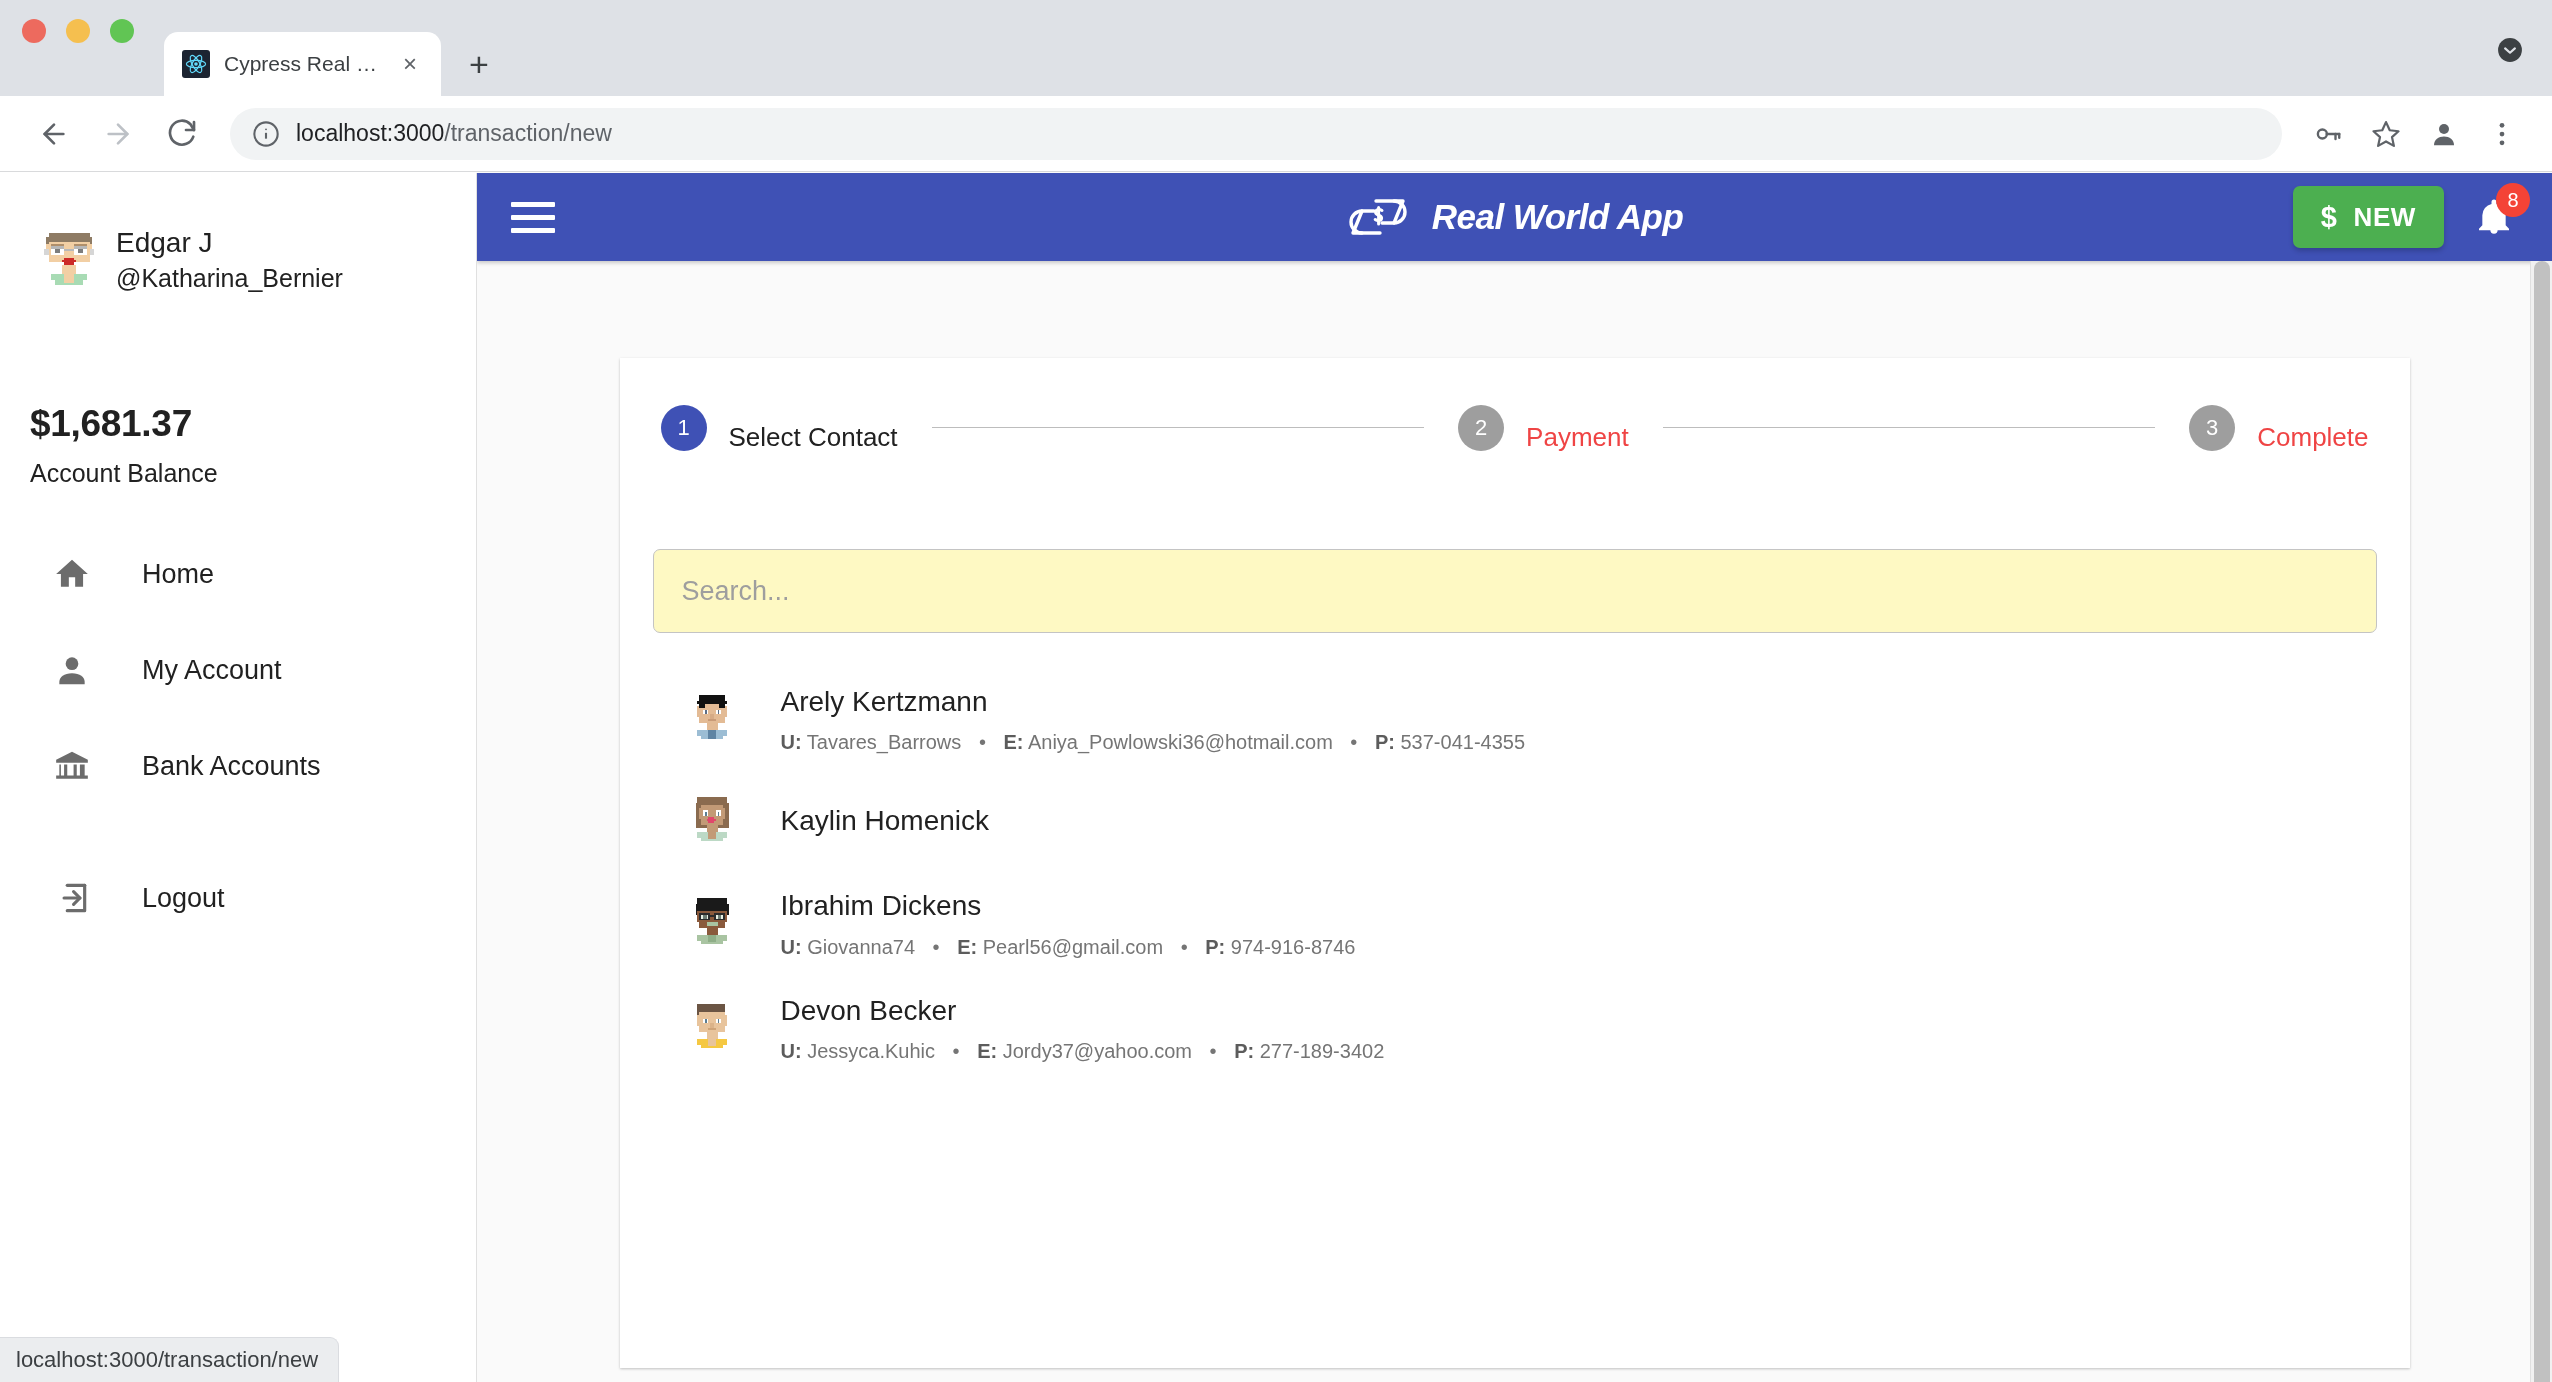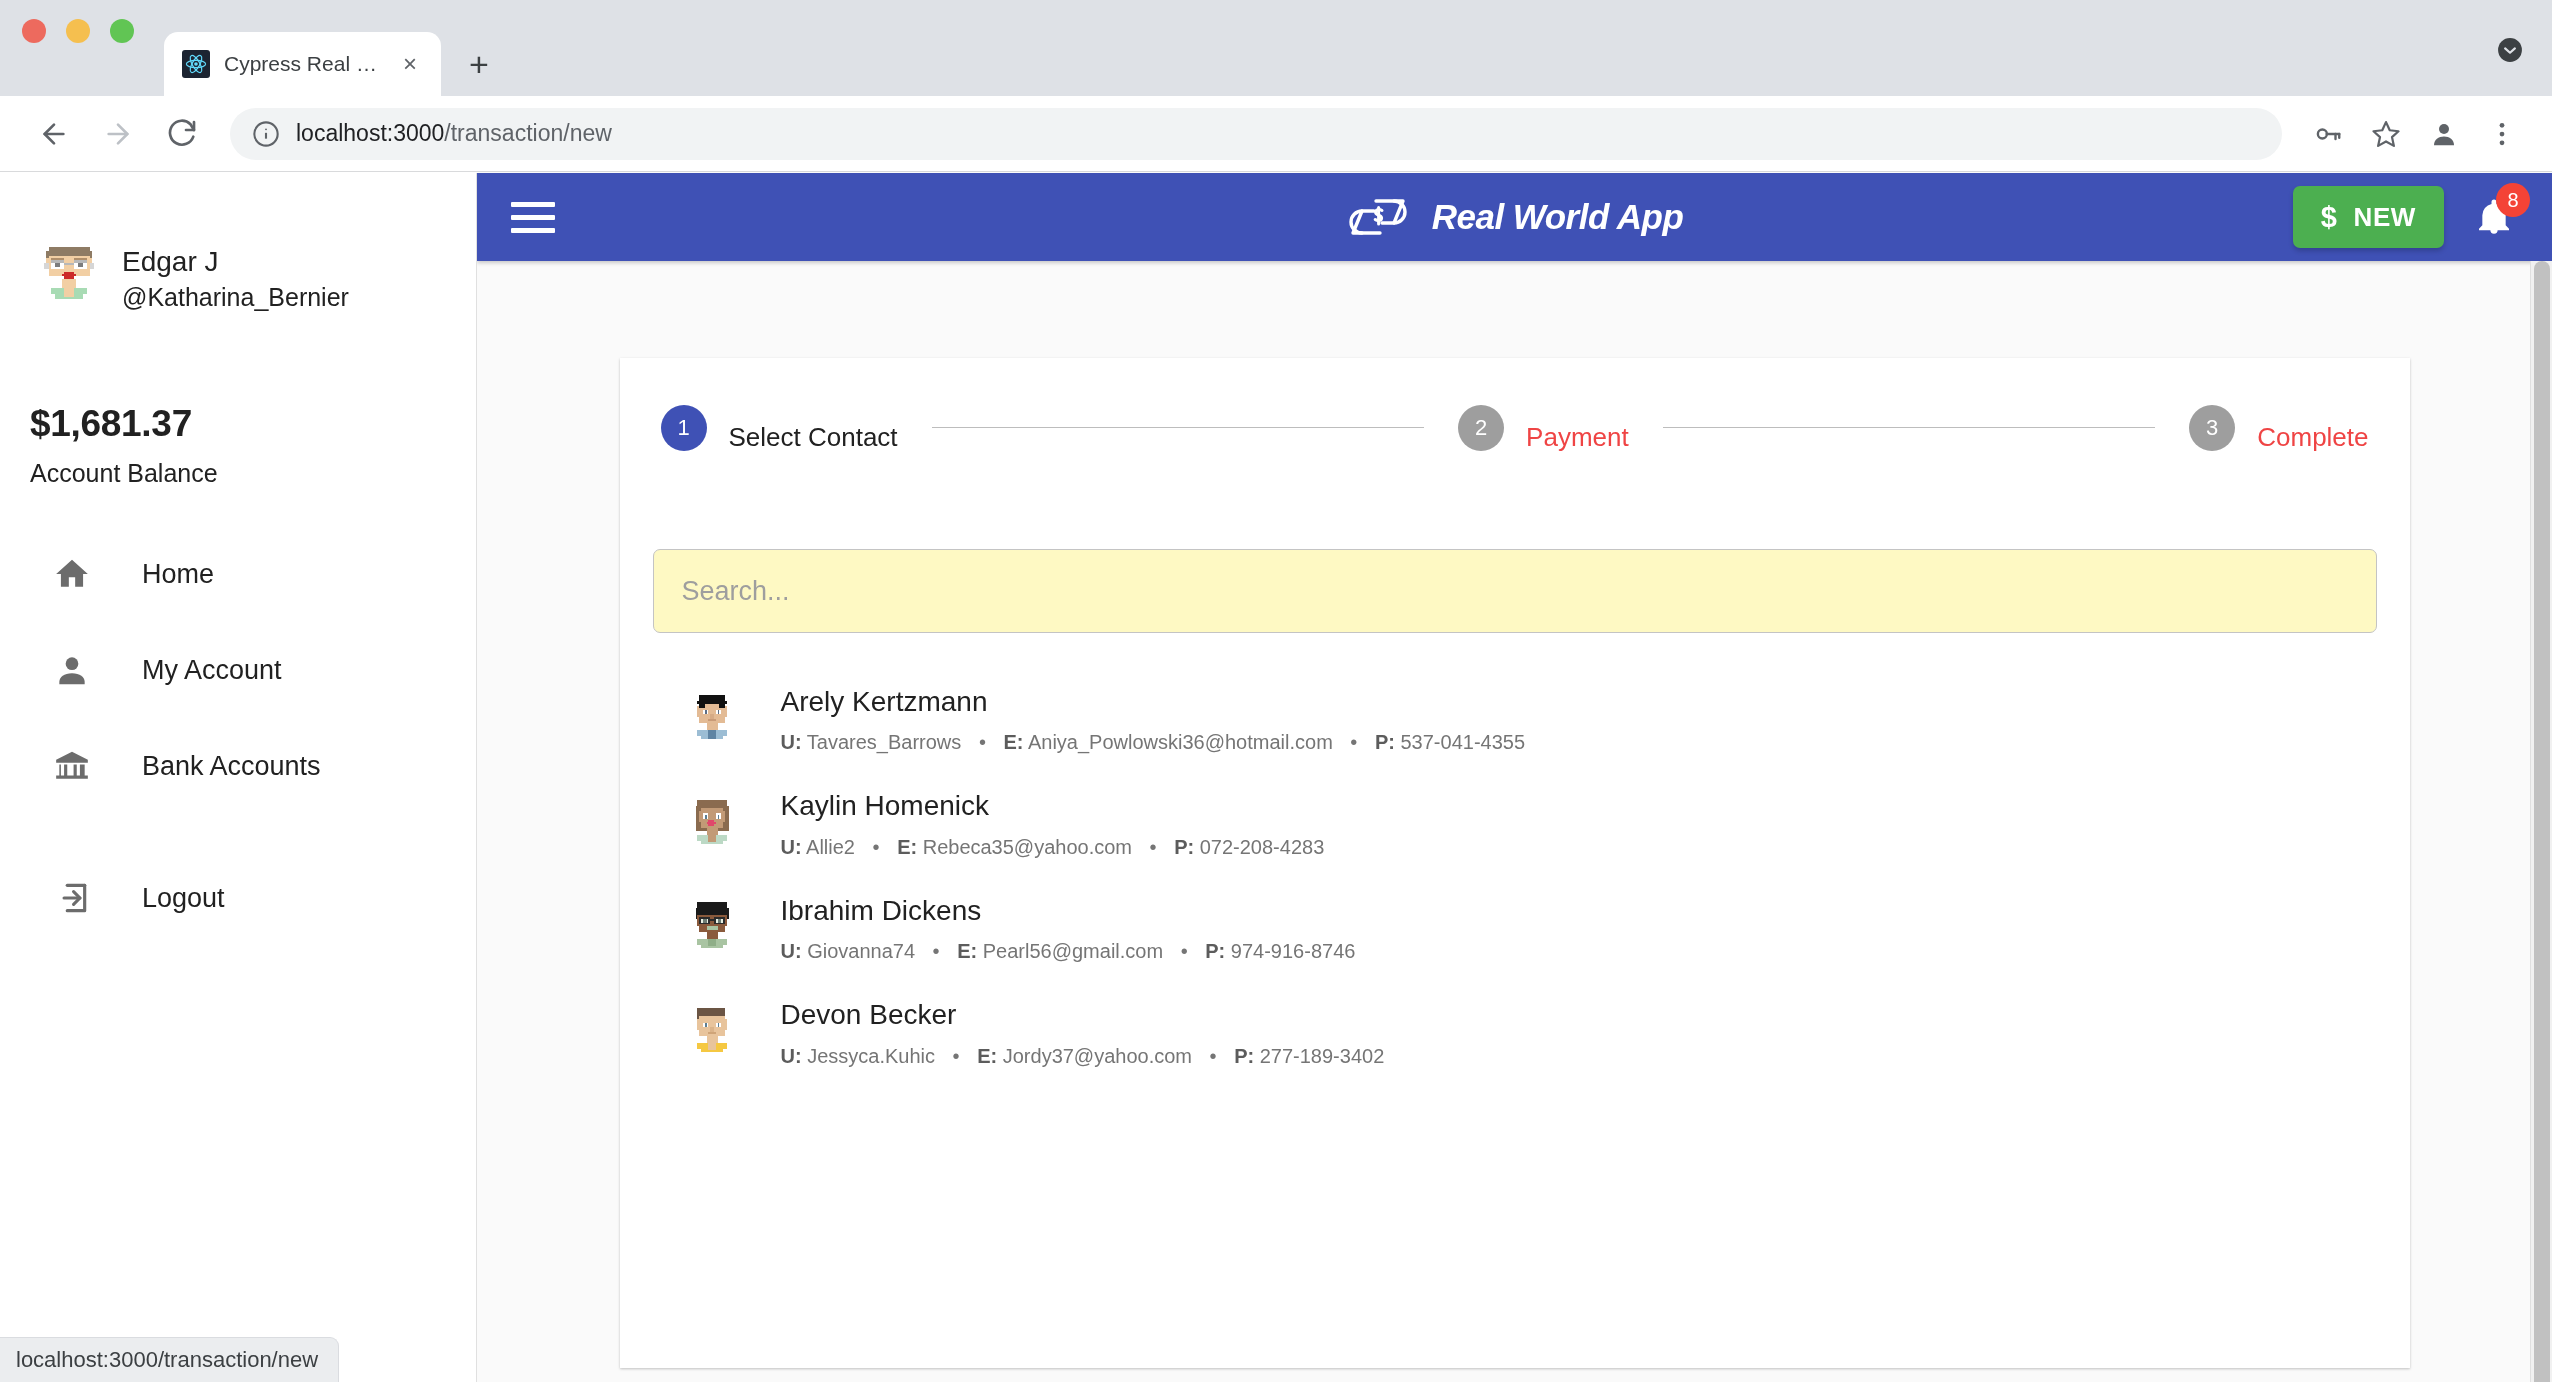--- a/index.html
+++ b/index.html
@@ -113,23 +113,23 @@
   .sidebar {
     width: 477px;
     background: #ffffff;
     border-right: 1px solid #e0e0e0;
     flex: 0 0 auto;
     padding-top: 32px;
     position: relative;
     z-index: 3;
   }
   .user-block {
-    display: flex; align-items: flex-end;
+    display: flex; align-items: center;
     padding: 0 28px;
-    gap: 12px;
+    gap: 6px;
     height: 110px;
   }
   .avatar-lg { width: 82px; height: 82px; flex: 0 0 auto; }
   .user-name { font-size: 28px; color: #212121; line-height: 1.35; }
   .user-handle { font-size: 25px; color: #212121; line-height: 1.35; }
 
   .balance-block { padding: 56px 30px 0 30px; }
   .balance-amt { font-size: 37px; font-weight: bold; color: #212121; letter-spacing: -0.3px; margin-top: 32px; }
   .balance-lbl { font-size: 25px; color: #212121; margin-top: 14px; }
 
@@ -591,30 +591,20 @@
                   <rect x="16" y="16" width="3" height="3" fill="#e0476b"></rect>
                   <rect x="15" y="17" width="5" height="1" fill="#e0476b"></rect>
                   <rect x="15" y="20" width="6" height="4" fill="#c29a76"></rect>
                   <rect x="10" y="24" width="16" height="3" fill="#bcd9c5"></rect>
                   <rect x="12" y="27" width="12" height="2" fill="#bcd9c5"></rect>
                   <rect x="16" y="24" width="4" height="4" fill="#c29a76"></rect>
                 </svg>
               </span>
               <span class="c-body">
                 <span class="c-name">Kaylin Homenick</span>
-                <div class="c-meta">
-                  <b>U:</b>
-                  <span>Allie2</span>
-                  <span class="c-sep">•</span>
-                  <b>E:</b>
-                  <span>Rebeca35@yahoo.com</span>
-                  <span class="c-sep">•</span>
-                  <b>P:</b>
-                  <span>072-208-4283</span>
-                </div>
               </span>
             </div>
 
             <div class="contact">
               <span class="avatar-sm">
                 <svg viewBox="0 0 36 36" width="66" height="66" shape-rendering="crispEdges">
                   <rect width="36" height="36" fill="#ffffff"></rect>
                   <rect x="10" y="4" width="16" height="5" fill="#1a1a1a"></rect>
                   <rect x="9" y="7" width="18" height="6" fill="#1a1a1a"></rect>
                   <rect x="11" y="10" width="14" height="10" fill="#8a5a3c"></rect>

